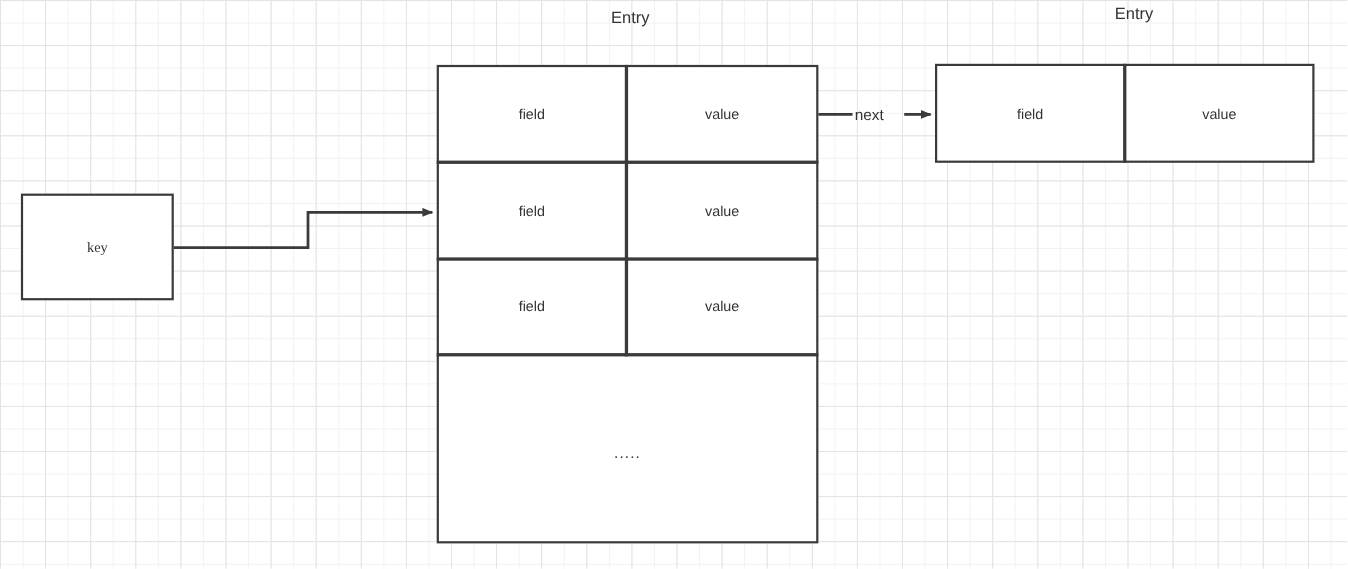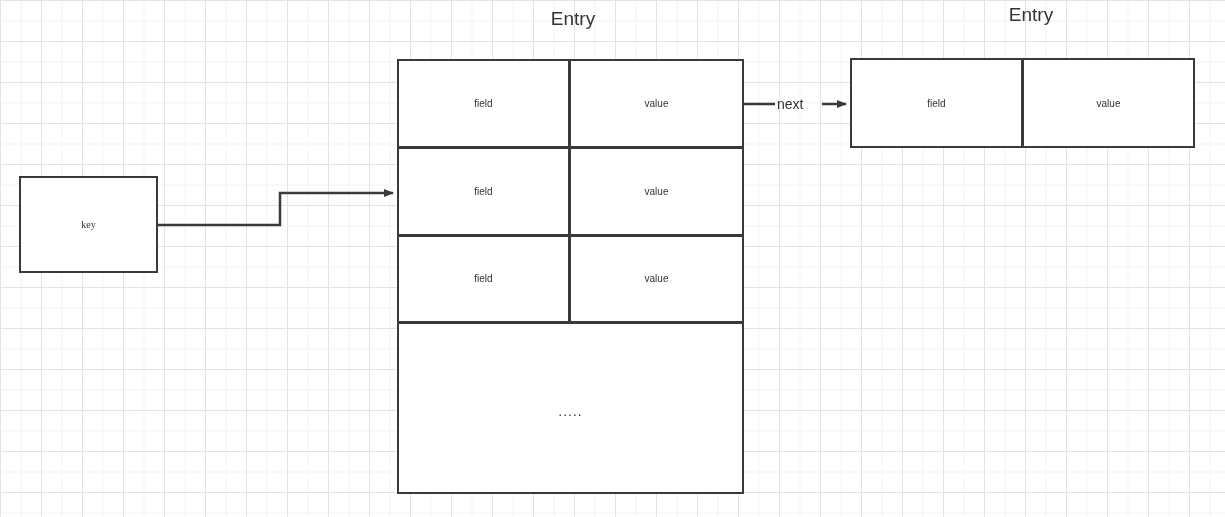--- a/index.html
+++ b/index.html
@@ -22,39 +22,39 @@
       41px 41px,
       41px 41px,
       20.5px 20.5px,
       20.5px 20.5px;
     background-position: 0px 0px, 0px 0px, 0px 0px, 0px 0px;
     font-family: "Liberation Sans", sans-serif;
   }
   .node-label {
     position: absolute;
     color: #333333;
-    font-size: 19px;
+    font-size: 15px;
     line-height: 1;
     white-space: nowrap;
     text-align: center;
   }
   .box {
     position: absolute;
     box-sizing: border-box;
     border: 2.5px solid #3a3a3a;
     background: #ffffff;
   }
   .cell {
     position: absolute;
     box-sizing: border-box;
     display: flex;
     align-items: center;
     justify-content: center;
     color: #333333;
-    font-size: 10px;
+    font-size: 13px;
   }
   .hline {
     position: absolute;
     background: #3a3a3a;
     height: 2.5px;
   }
   .vline {
     position: absolute;
     background: #3a3a3a;
     width: 2.5px;

